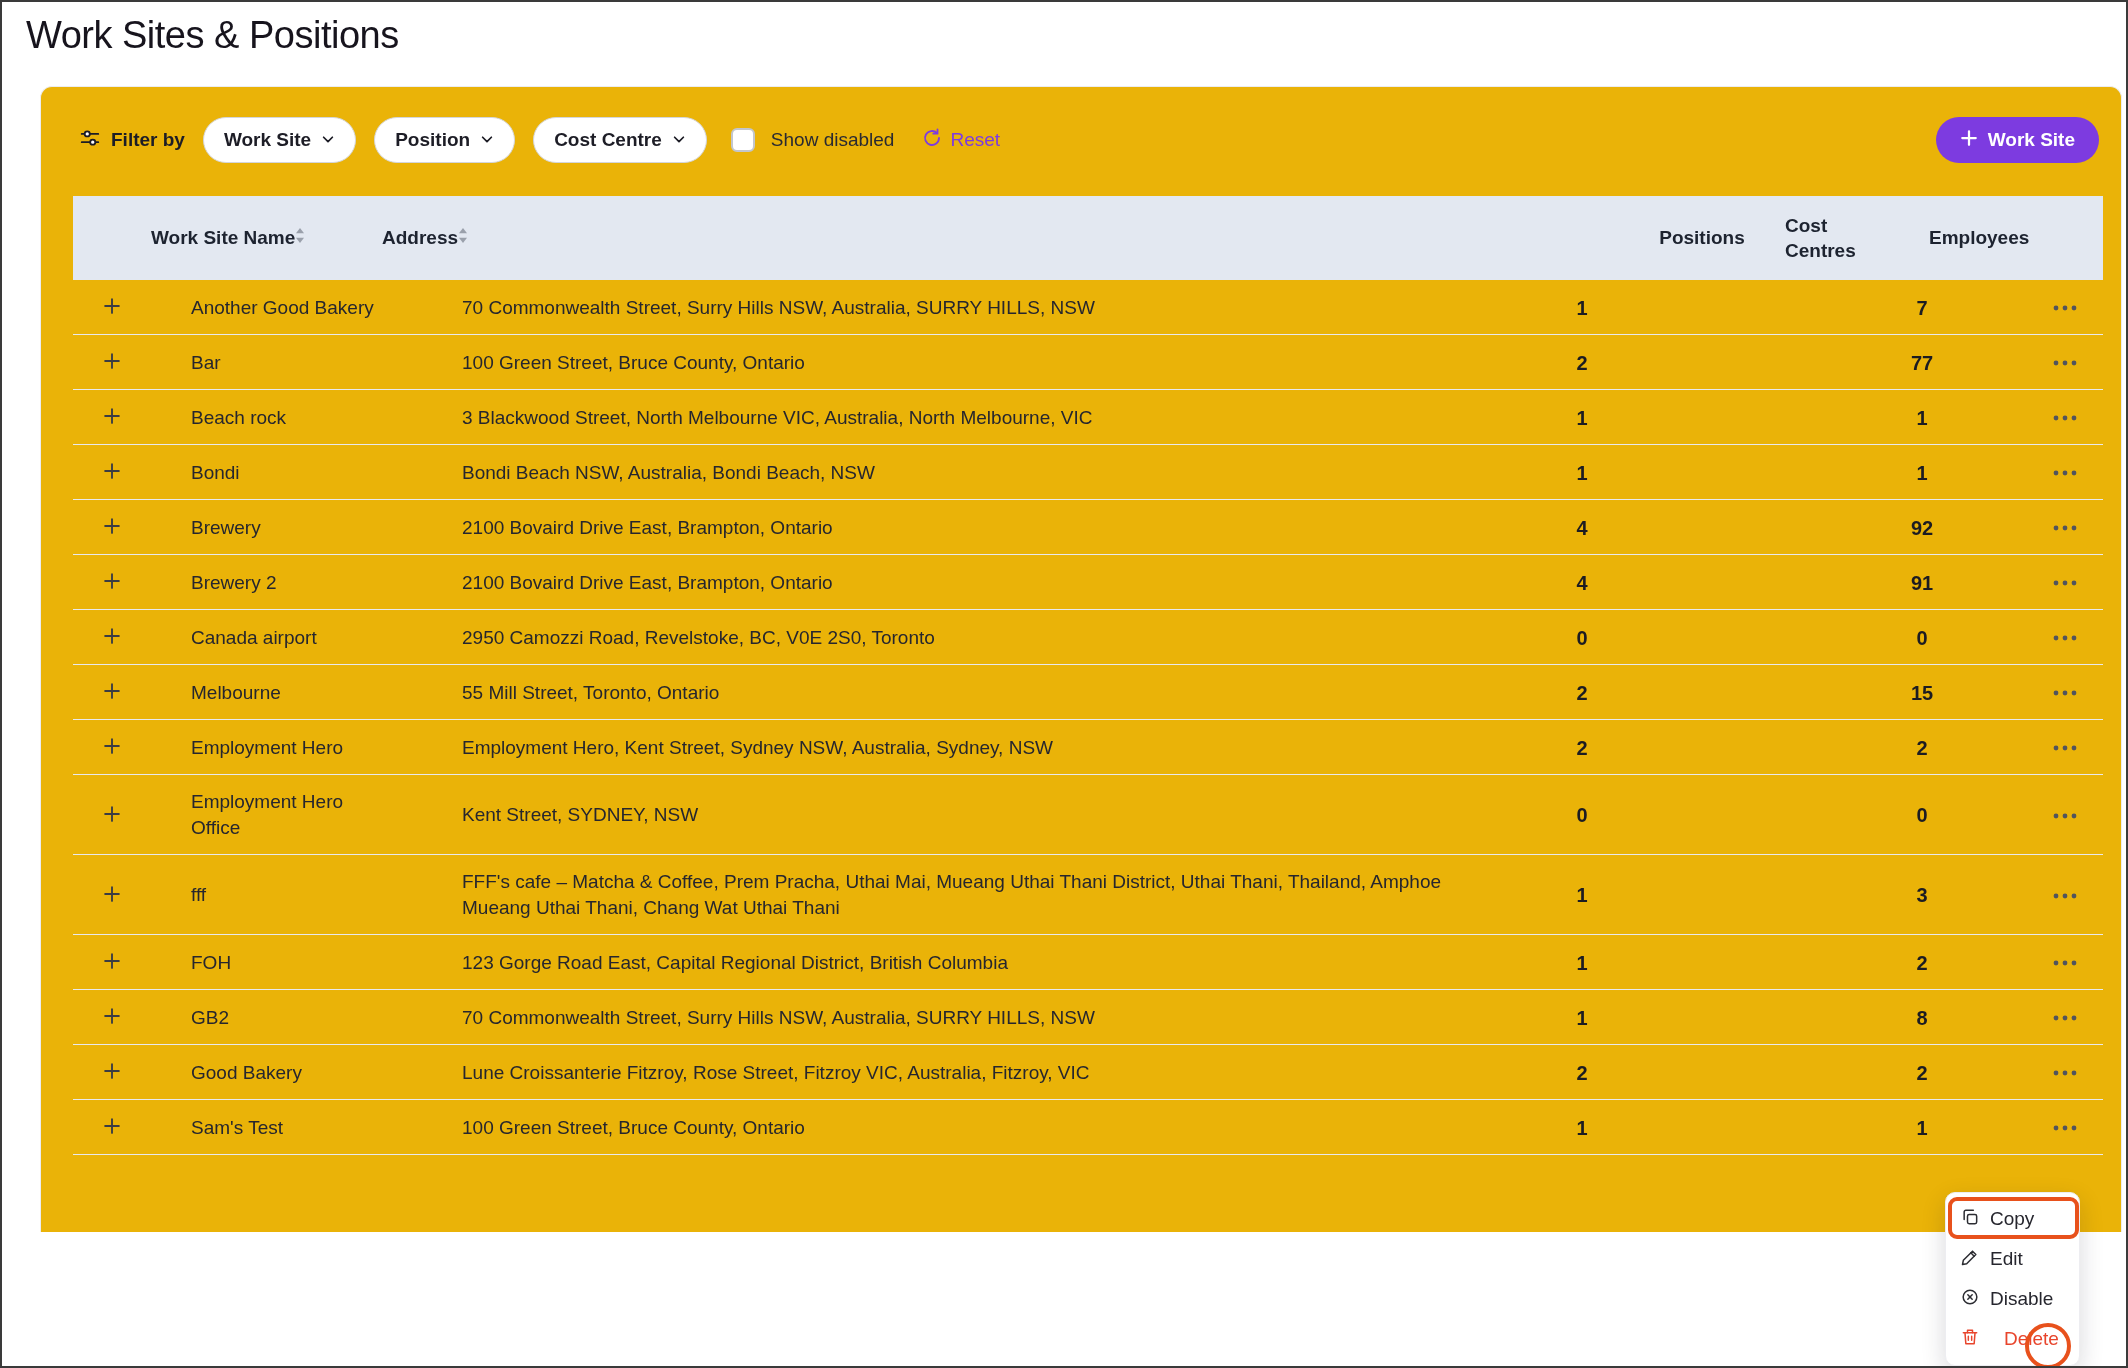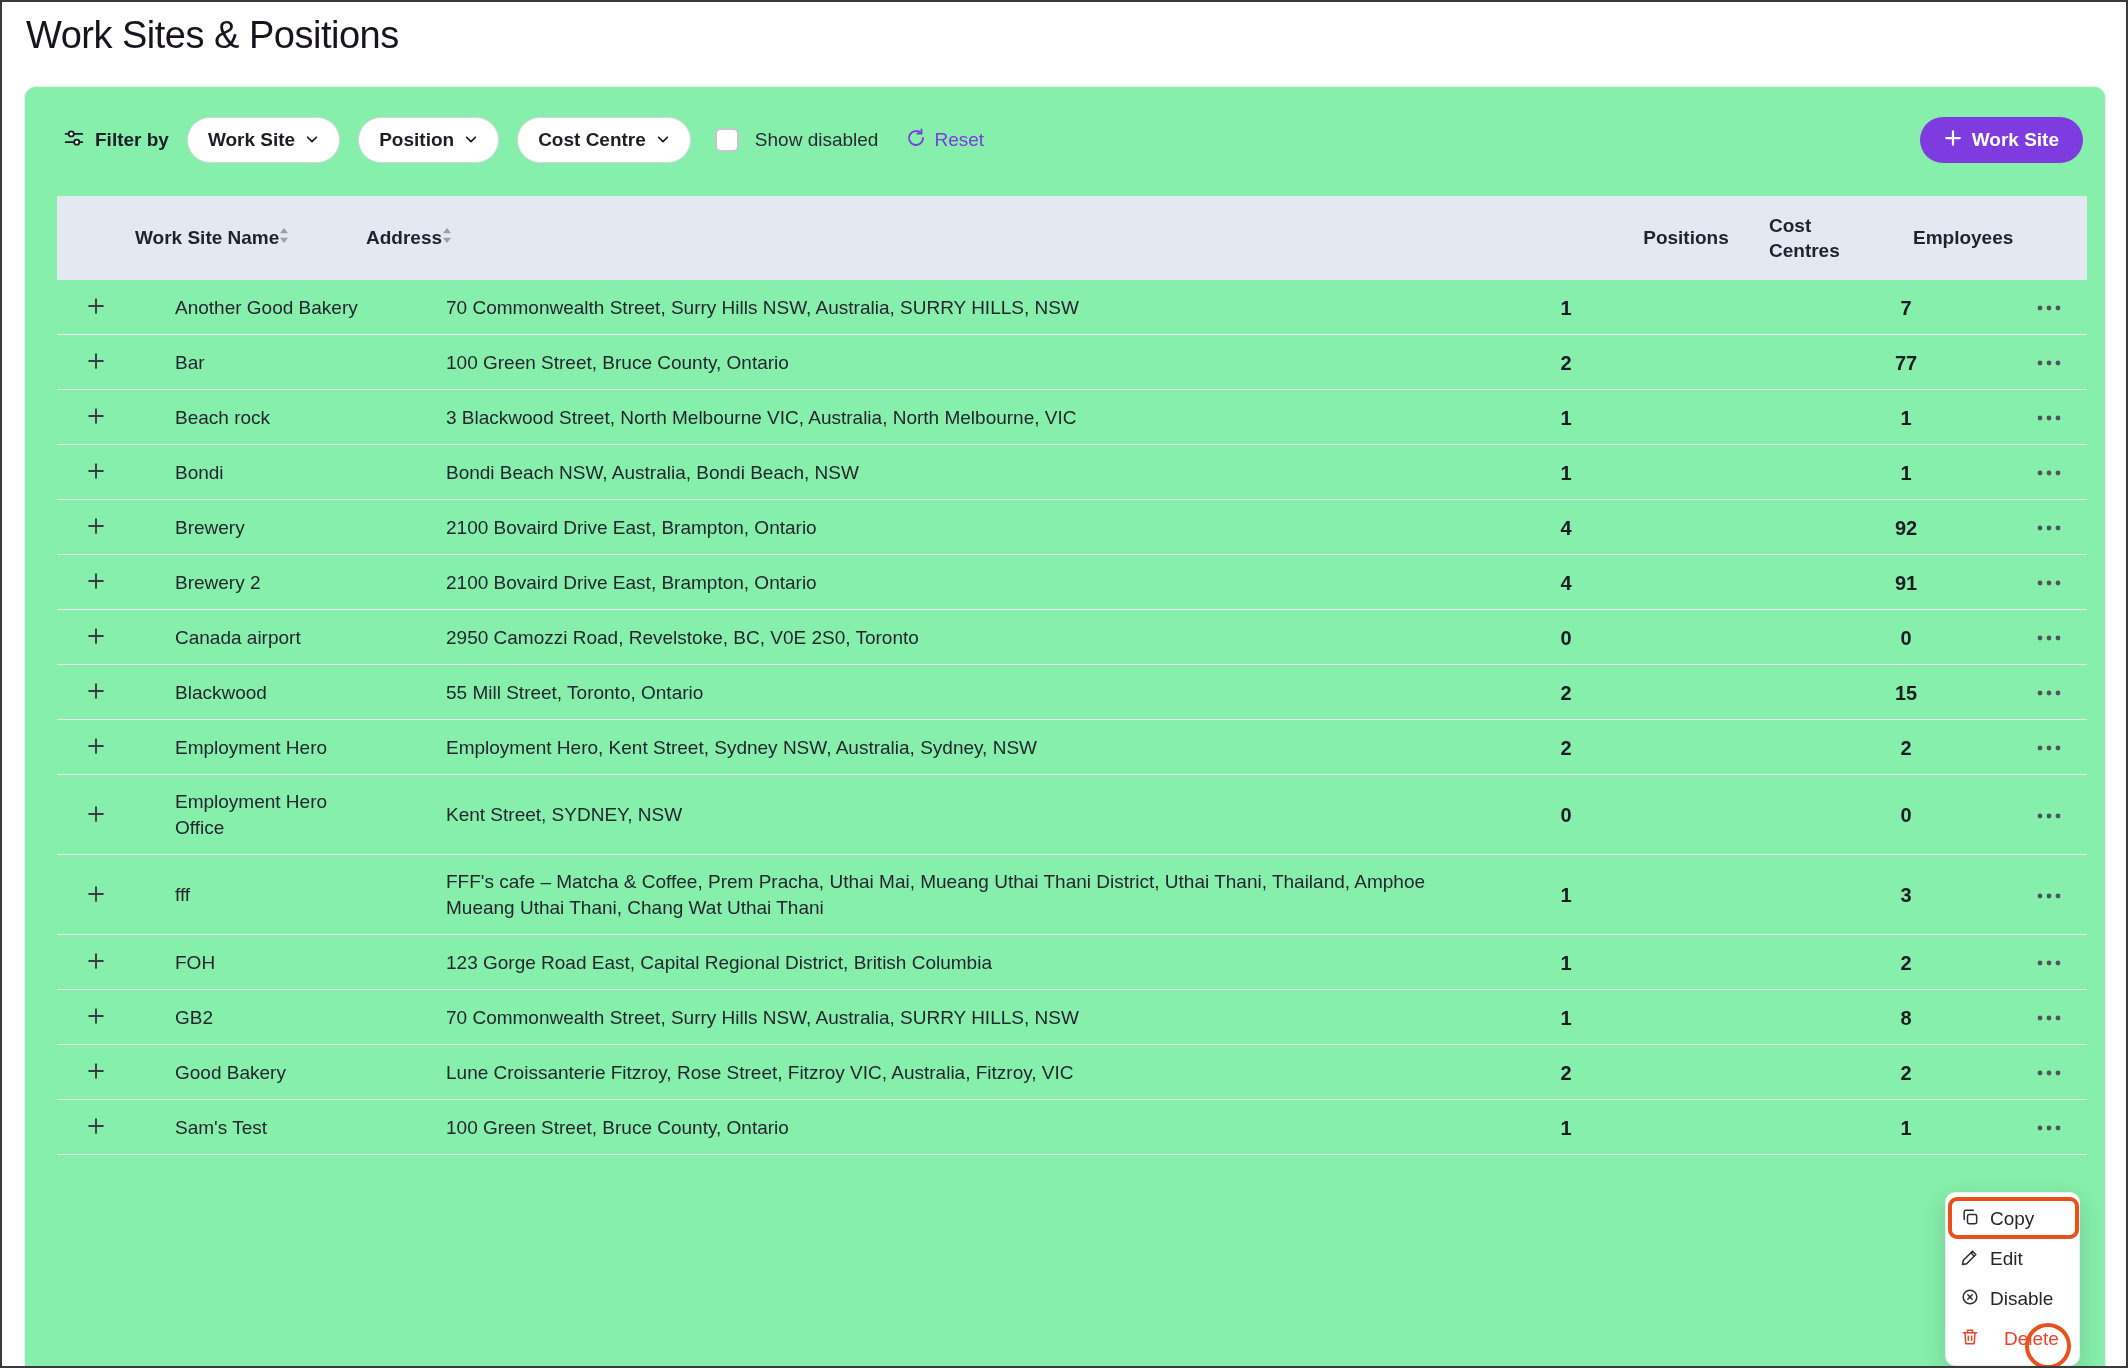--- a/index.html
+++ b/index.html
@@ -6,23 +6,23 @@
   body { font-family: "Liberation Sans", sans-serif; background: #fff; }
   .screen {
     position: relative; width: 2128px; height: 1368px;
     border: 2px solid #3a3a3a; background: #fff; overflow: hidden;
   }
   .page-title {
     position: absolute; left: 24px; top: 12px;
     font-size: 38px; font-weight: 400; letter-spacing: -0.5px; color: #17141d;
   }
   .card {
-    position: absolute; left: 22px; top: 84px; width: 2082px; height: 1282px;
+    position: absolute; left: 38px; top: 84px; width: 2082px; height: 1146px;
     border: 1px solid #ecedf1; border-bottom: none; border-radius: 12px 12px 0 0;
-    background: #86efac; overflow: hidden;
+    background: #eab308; overflow: hidden;
   }
   
   .filter-bar { display: flex; align-items: center; gap: 18px; padding: 30px 22px 0 38px; }
   .filter-by { display: flex; align-items: center; gap: 10px; font-size: 19px; font-weight: 700; color: #1d1d26; }
   .pill-btn {
     display: flex; align-items: center; gap: 10px; height: 46px; padding: 0 20px;
     border: 1px solid #d4d6db; border-radius: 23px; background: #fff;
     font-family: inherit; font-size: 19px; font-weight: 700; color: #1d1d26; cursor: pointer;
   }
   .show-disabled { display: flex; align-items: center; gap: 16px; margin-left: 6px; }
@@ -343,21 +343,21 @@
           </div>
 
           <div class="row">
             <div class="cell-expand">
               <button class="expand-btn">
                 <span><svg width="20" height="20" viewBox="0 0 16 16">
                     <path d="M8 2.5v11M2.5 8h11" stroke="#3b3c43" stroke-width="1.5" stroke-linecap="round"></path>
                   </svg></span>
               </button>
             </div>
-            <div class="cell-name">Blackwood</div>
+            <div class="cell-name">Melbourne</div>
             <div class="cell-address">55 Mill Street, Toronto, Ontario</div>
             <div class="cell-num">2</div>
             <div class="cell-cost"></div>
             <div class="cell-num">15</div>
             <div class="cell-actions">
               <button class="dots-btn">
                 <span><svg width="26" height="8" viewBox="0 0 26 8">
                     <circle cx="4" cy="4" r="2.4" fill="#52545c"></circle>
                     <circle cx="13" cy="4" r="2.4" fill="#52545c"></circle>
                     <circle cx="22" cy="4" r="2.4" fill="#52545c"></circle>

